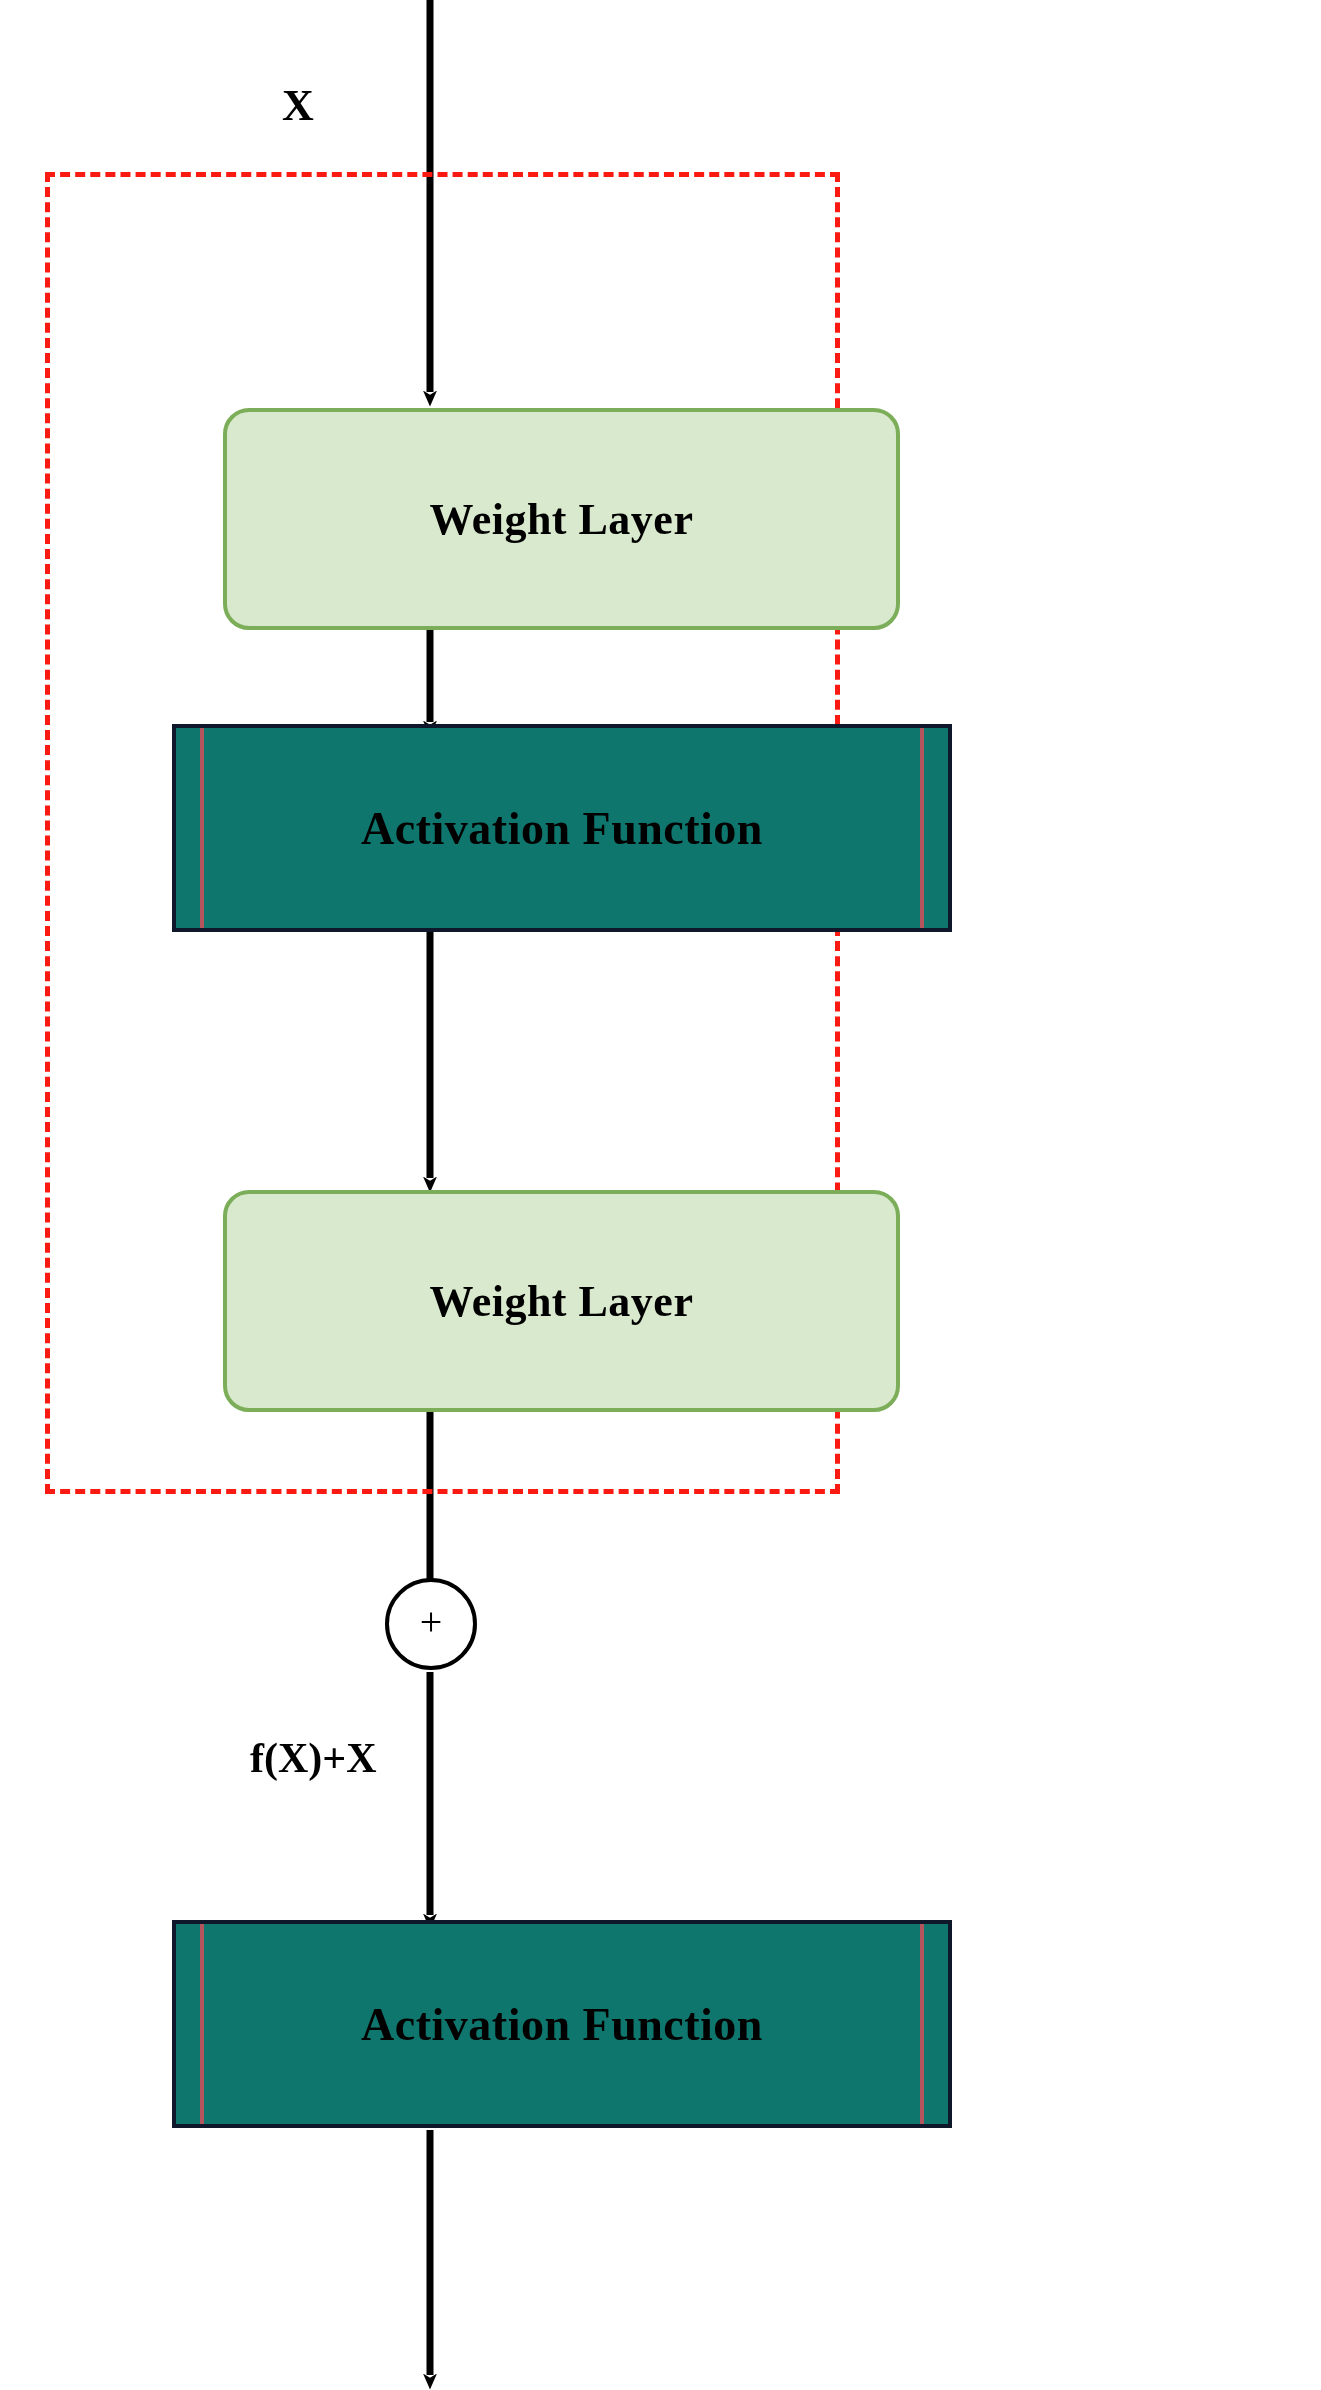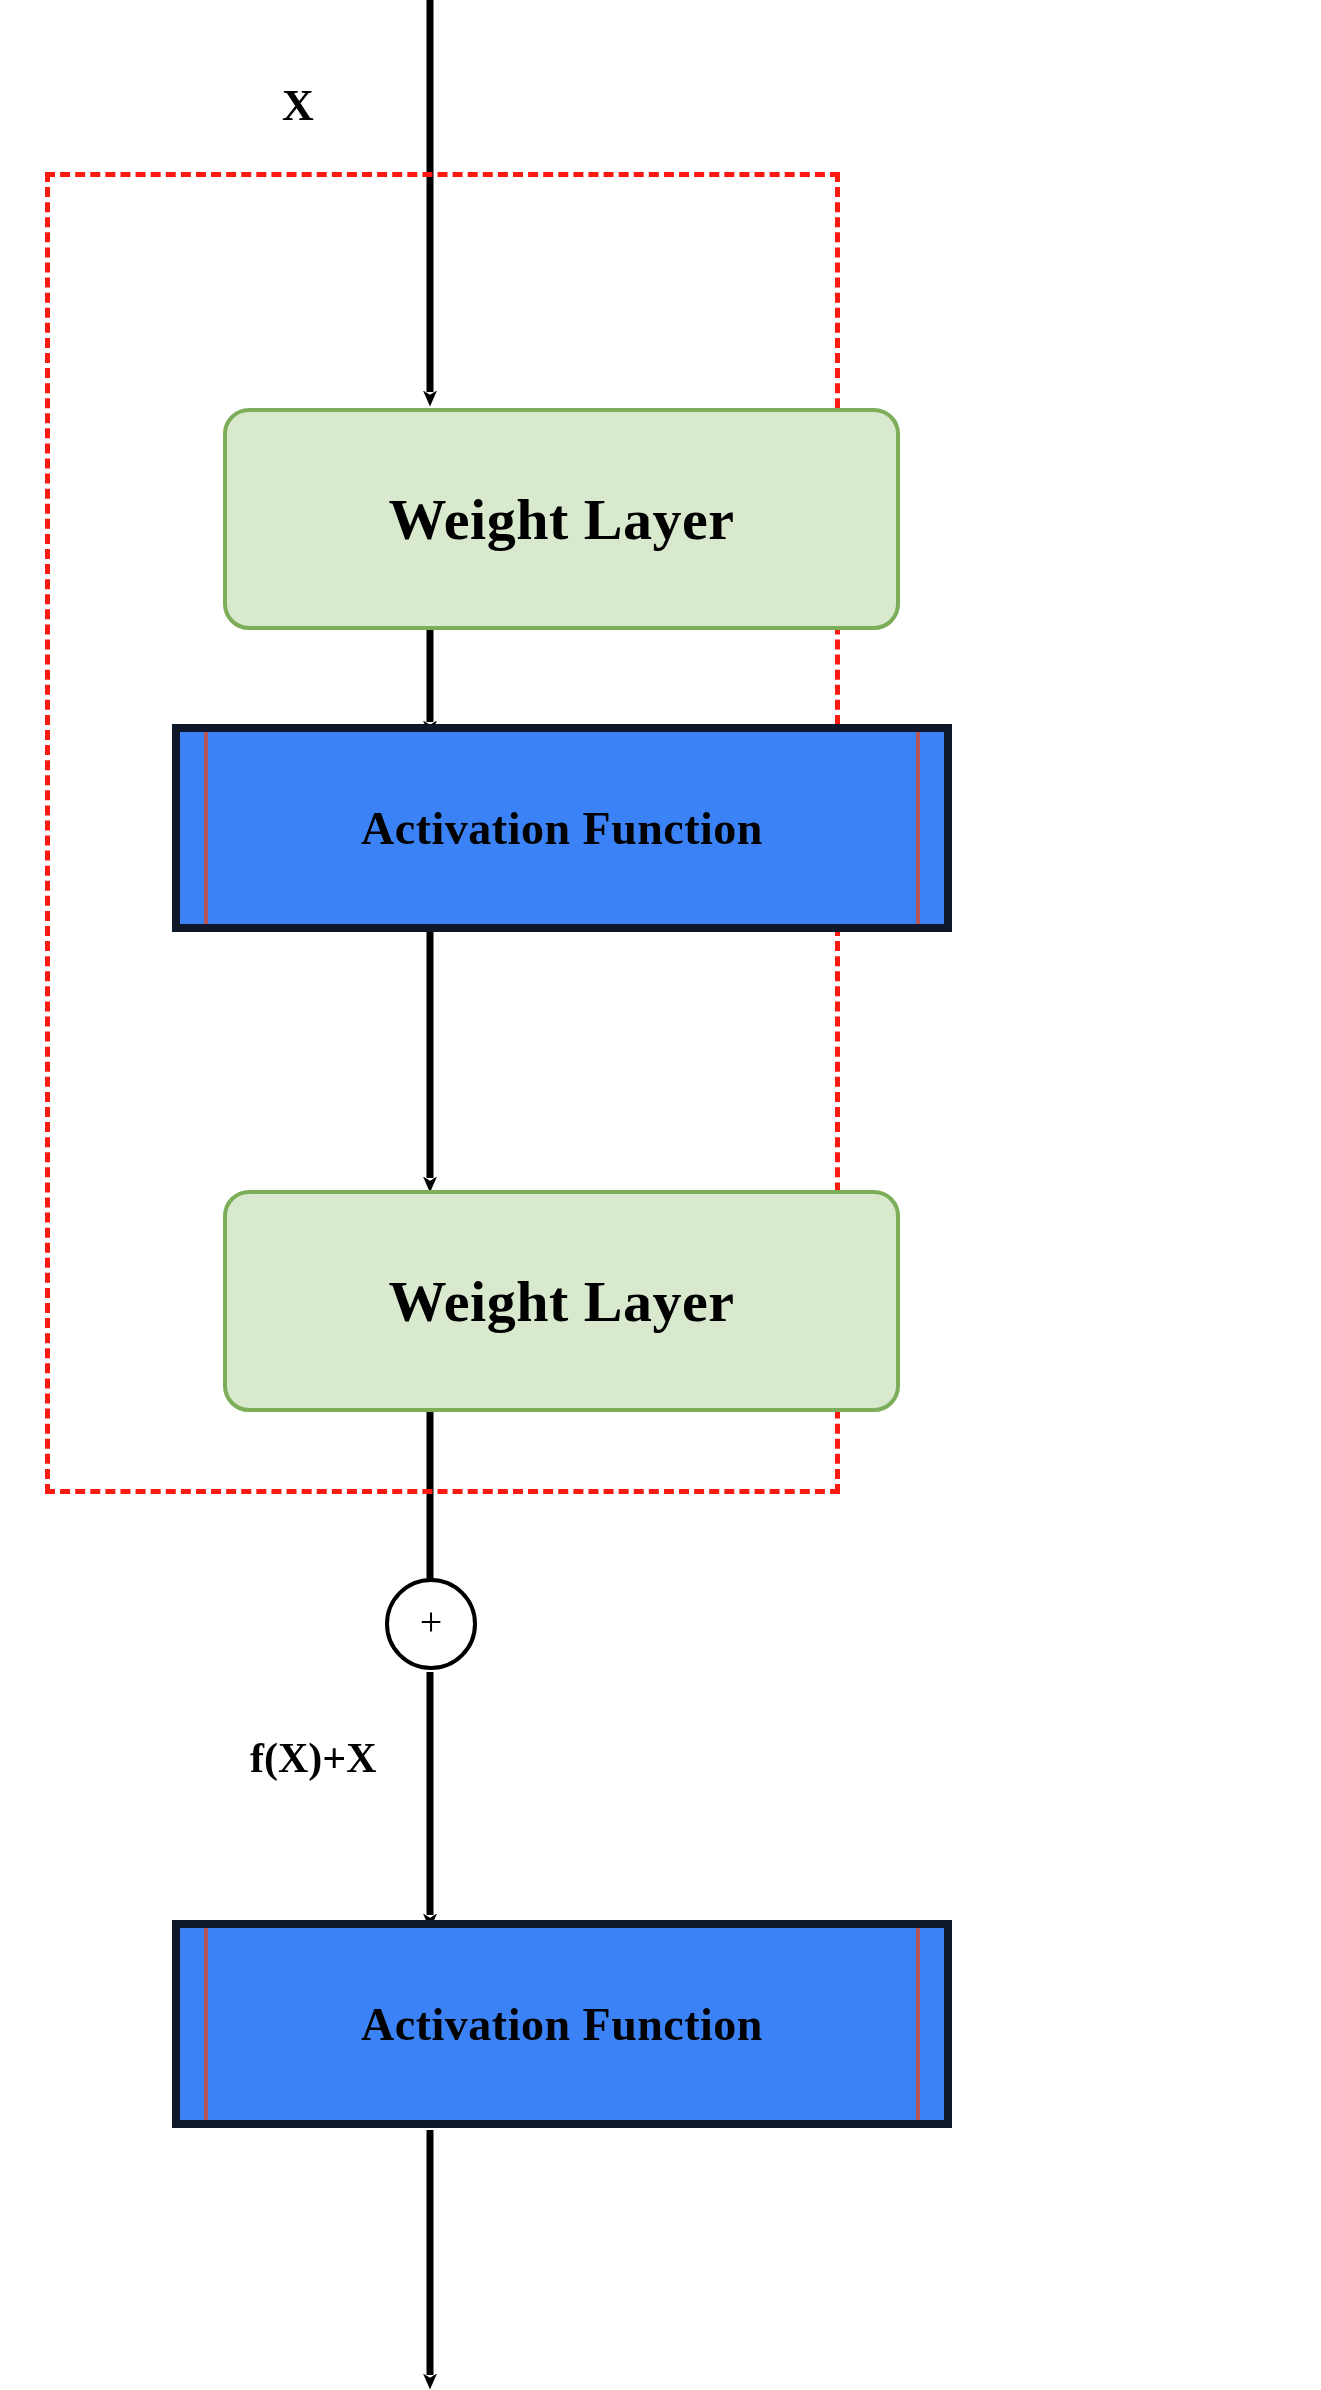--- a/index.html
+++ b/index.html
@@ -41,25 +41,25 @@
     color: #000000;
     letter-spacing: 0.5px;
     white-space: nowrap;
   }
 
   .weight-box {
     border: 4px solid #7cae5a;
     border-radius: 26px;
     background: #d9e9cd;
   }
-  .weight-box .node-label { font-size: 58px; }
+  .weight-box .node-label { font-size: 44px; }
 
   .activation-box {
-    border: 8px solid #0f172a;
-    background: #3b82f6;
+    border: 4px solid #0f172a;
+    background: #0f766e;
     align-items: center;
   }
   .activation-box .node-label { font-size: 46px; }
 
   
   .divider {
     position: absolute;
     top: 0;
     bottom: 0;
     width: 4px;

